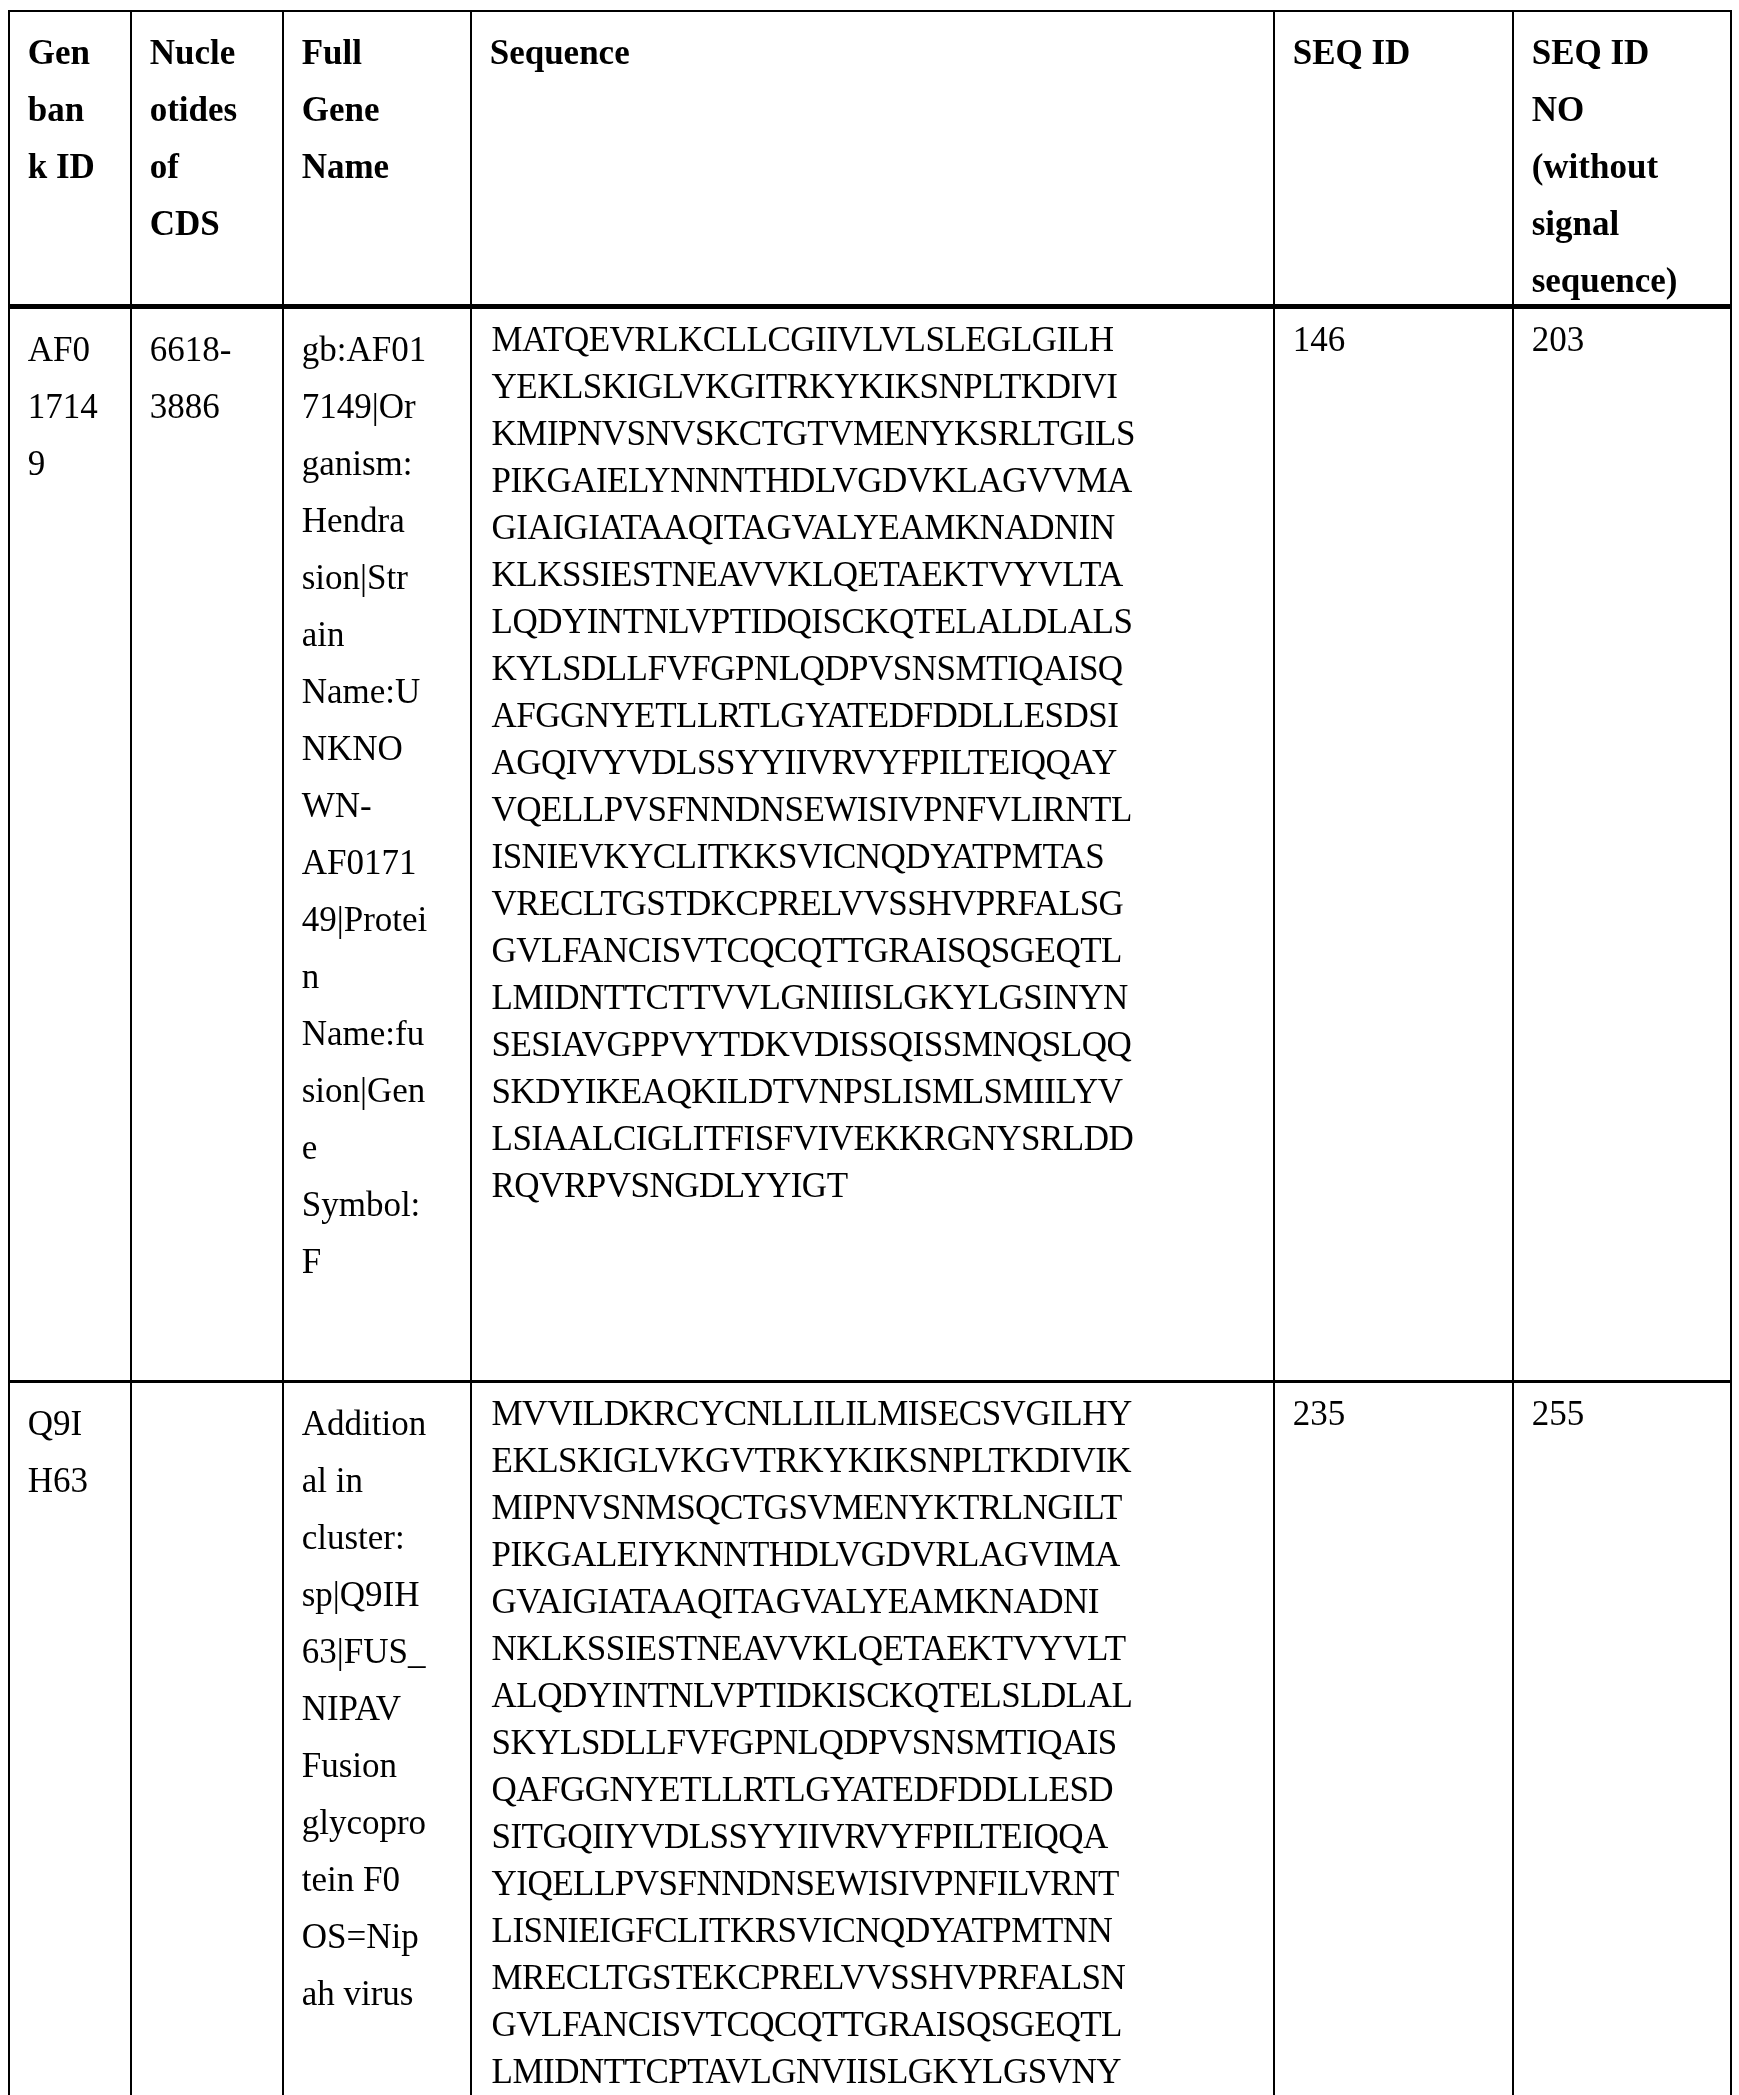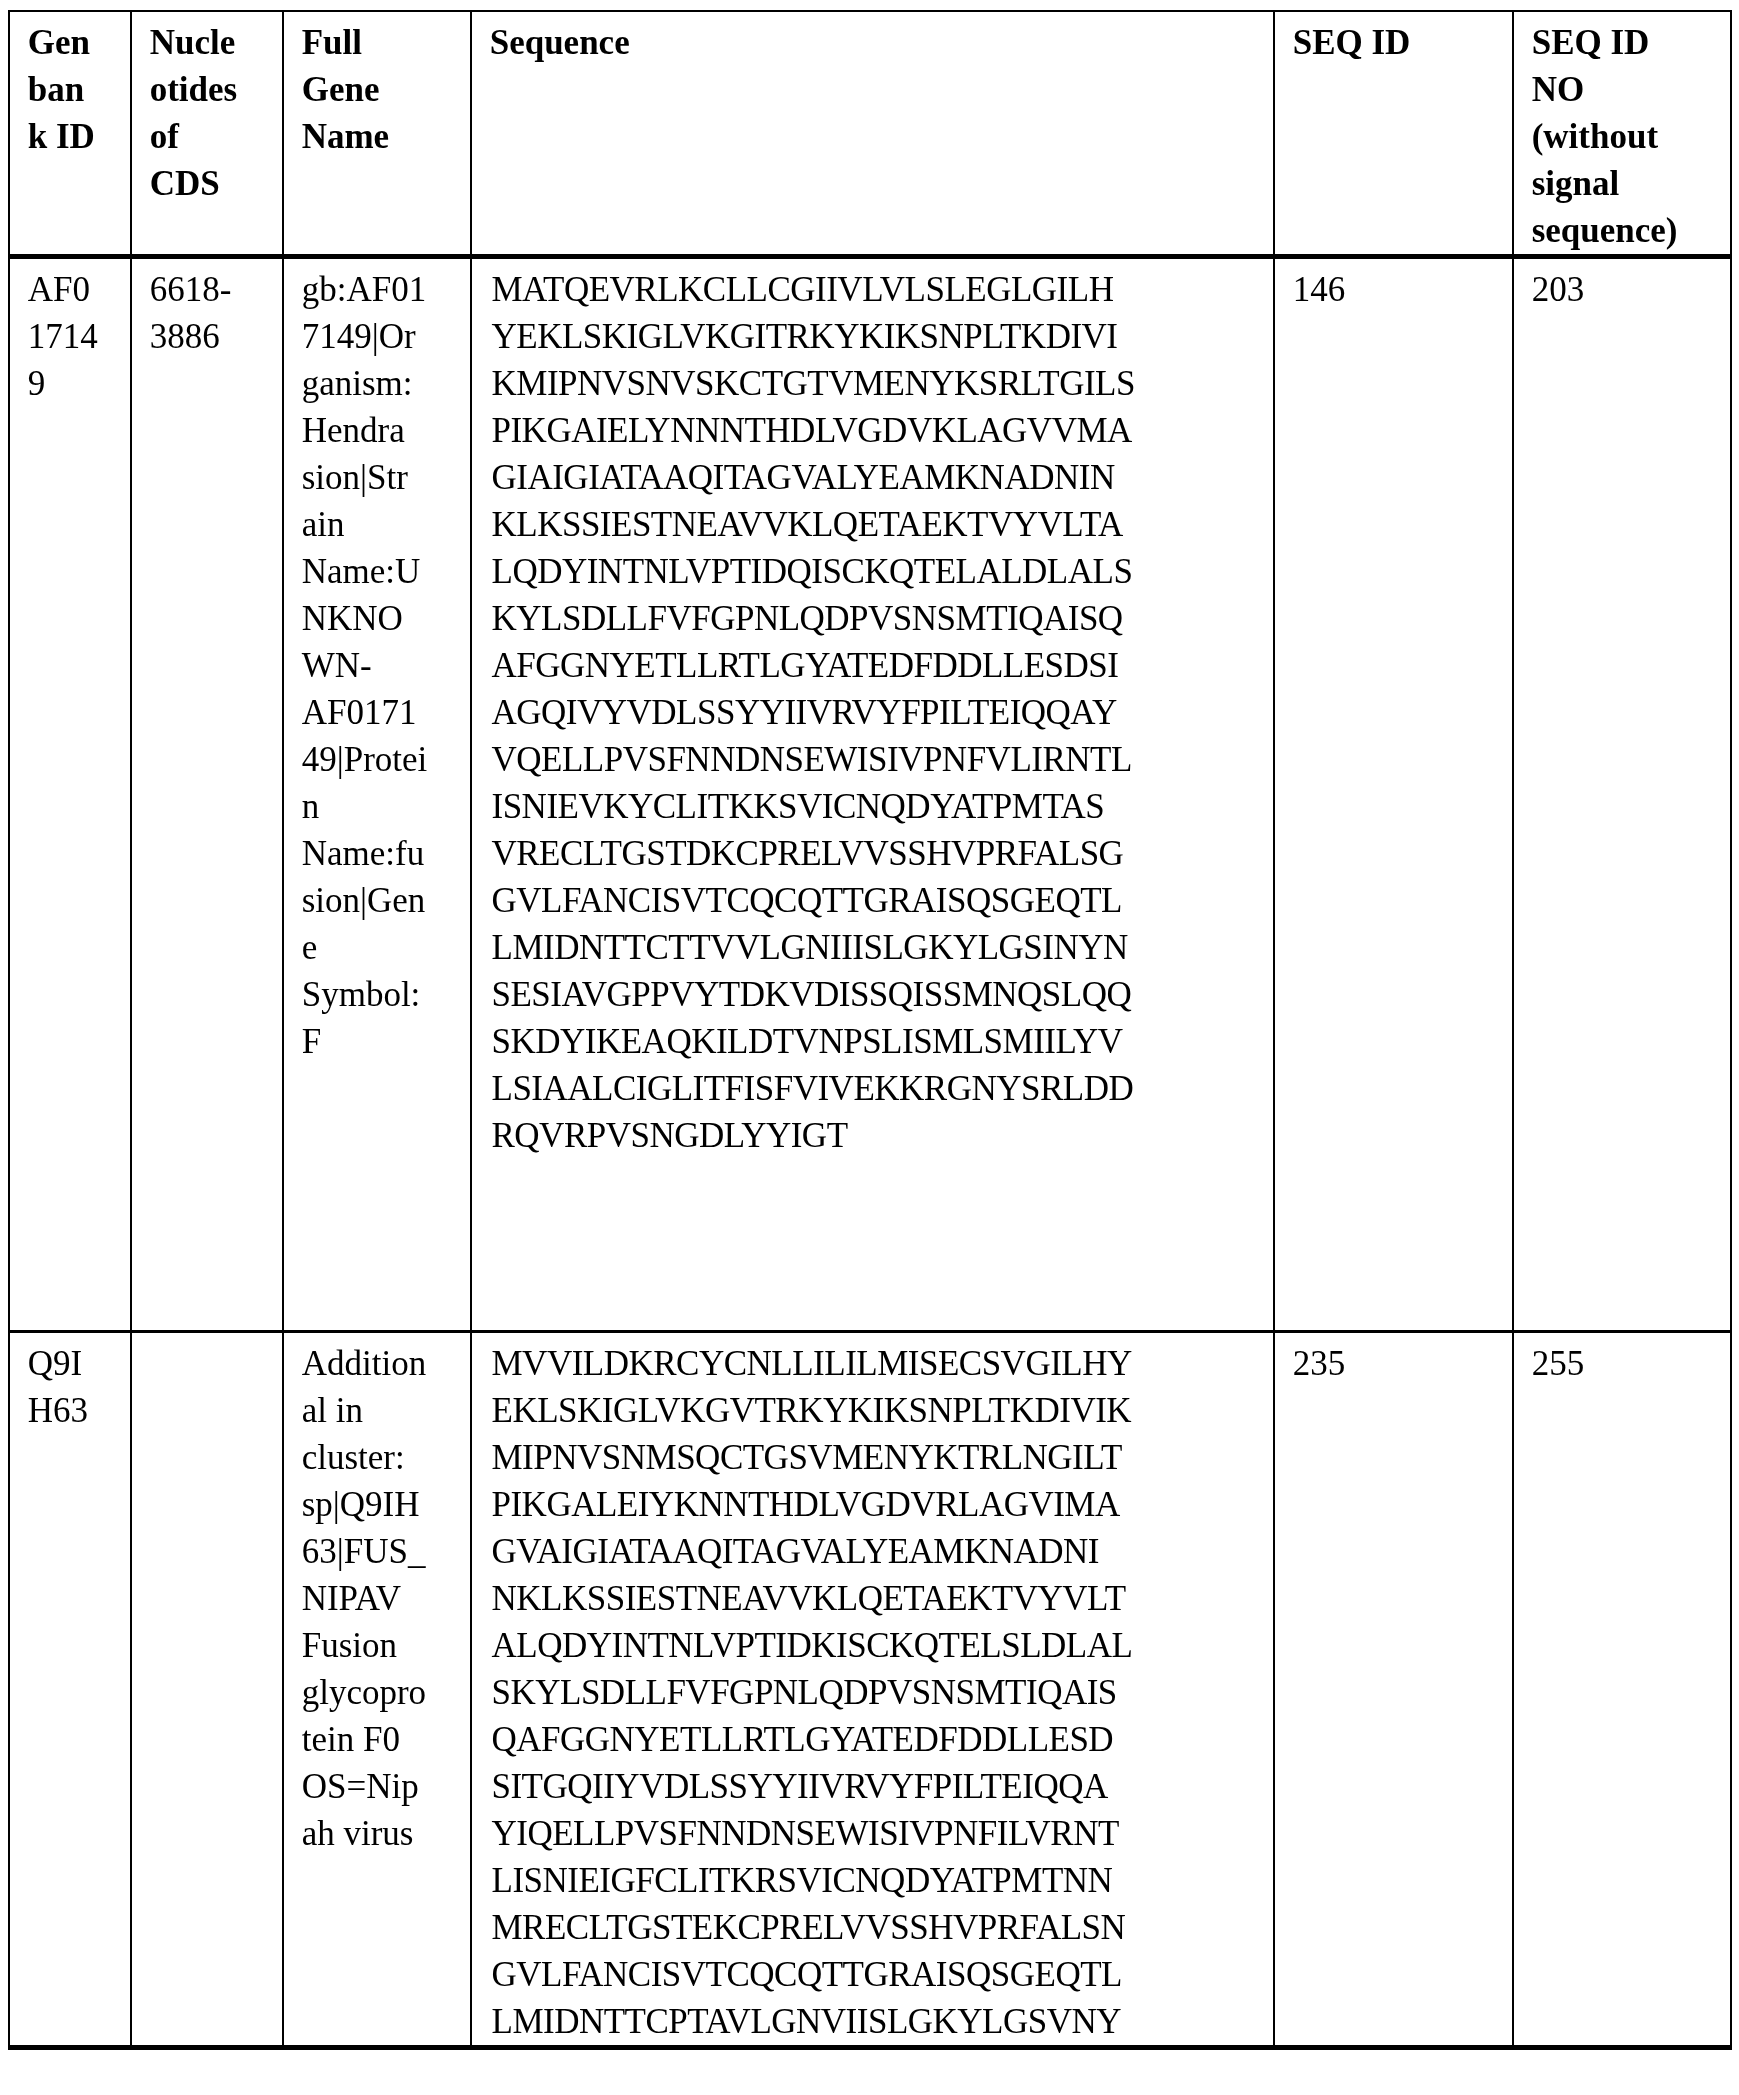--- a/index.html
+++ b/index.html
@@ -58,21 +58,21 @@
       overflow-wrap: anywhere;
       font-family: Liberation Serif, serif;
     }
     .cell.seq {
       padding-left: 19.5px !important;
       letter-spacing: -0.5px;
       white-space: pre-line;
       word-break: normal;
     }
     .seq-line { display: block; white-space: nowrap; }
-    .gene-line { display: block; white-space: nowrap; }
+    .gene-line { display: block; white-space: nowrap; margin-top: 10px; }
     tr.row1 td { height: 1064px; border-bottom: 3.5px solid #000; }
     tr.row2 td { height: 692px; border-bottom: 5.3px solid #000; }
     td.lastcol { border-right: 4.4px solid #000; }
     td.firstcol { border-left: 2.7px solid #000; }
   </style>
 </head>
 <body>
 
 <div class="page">
   <table class="ftable">

